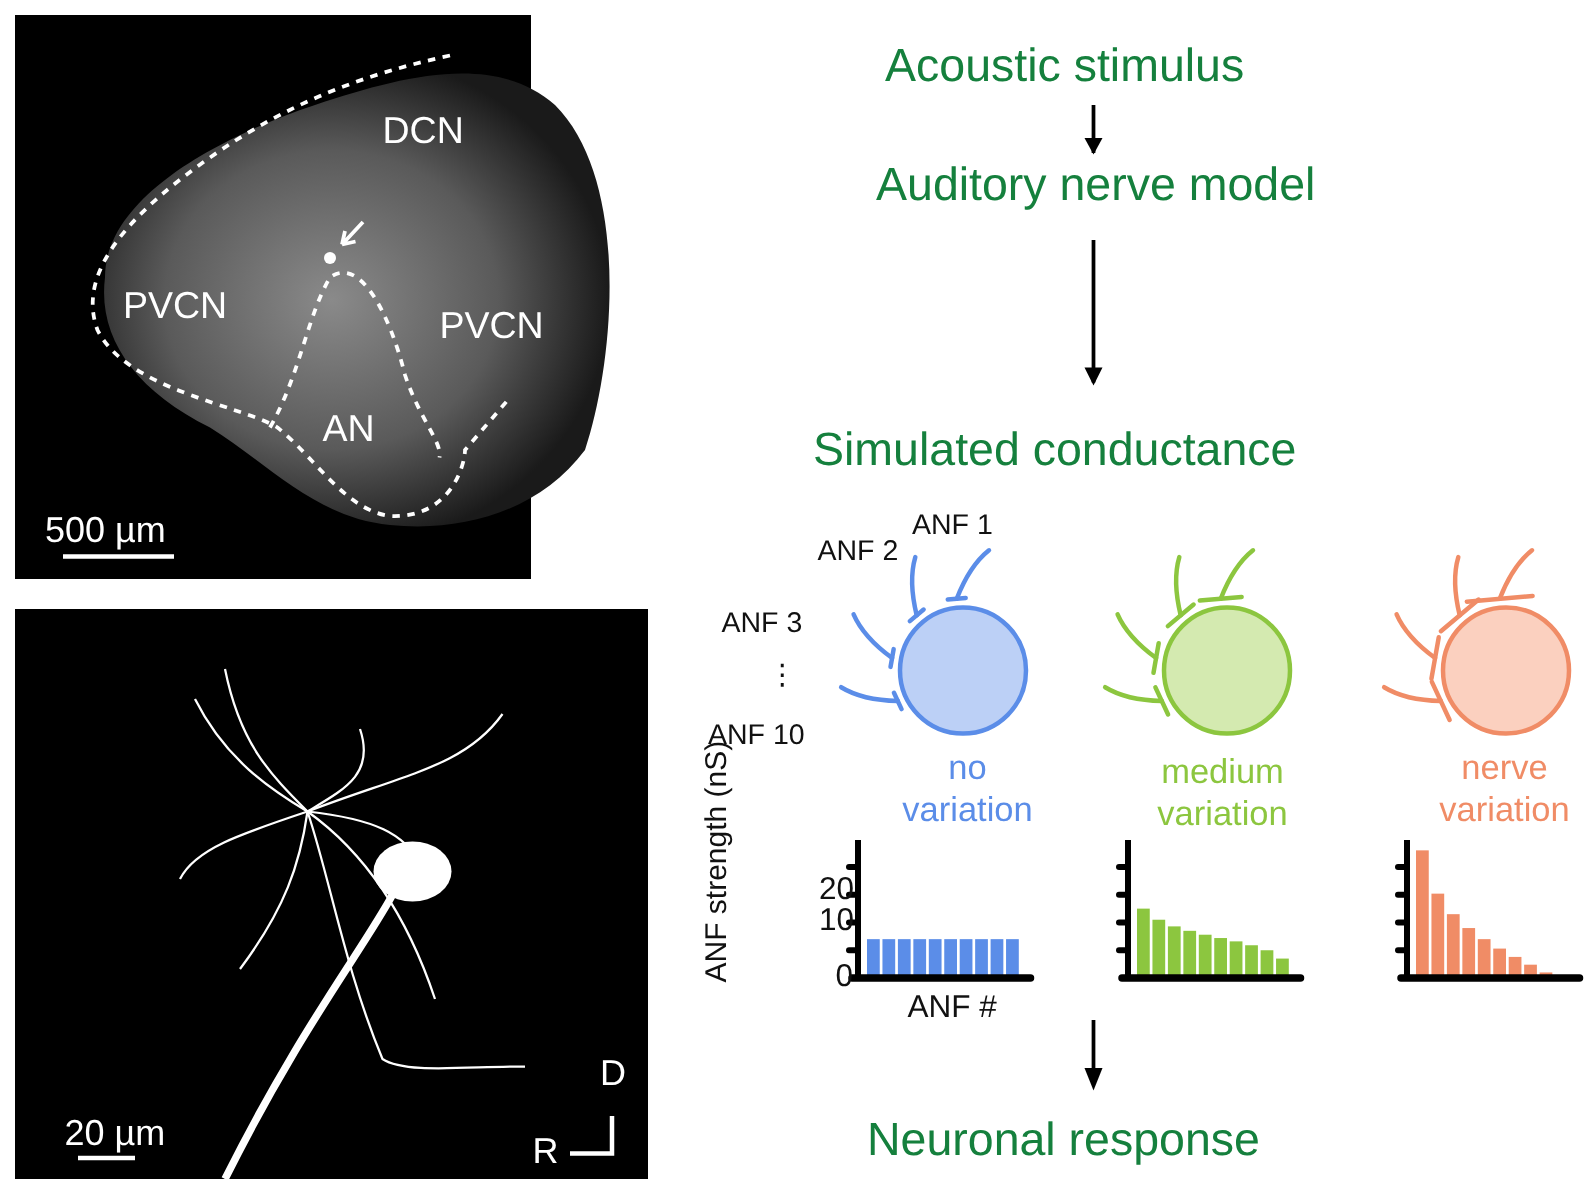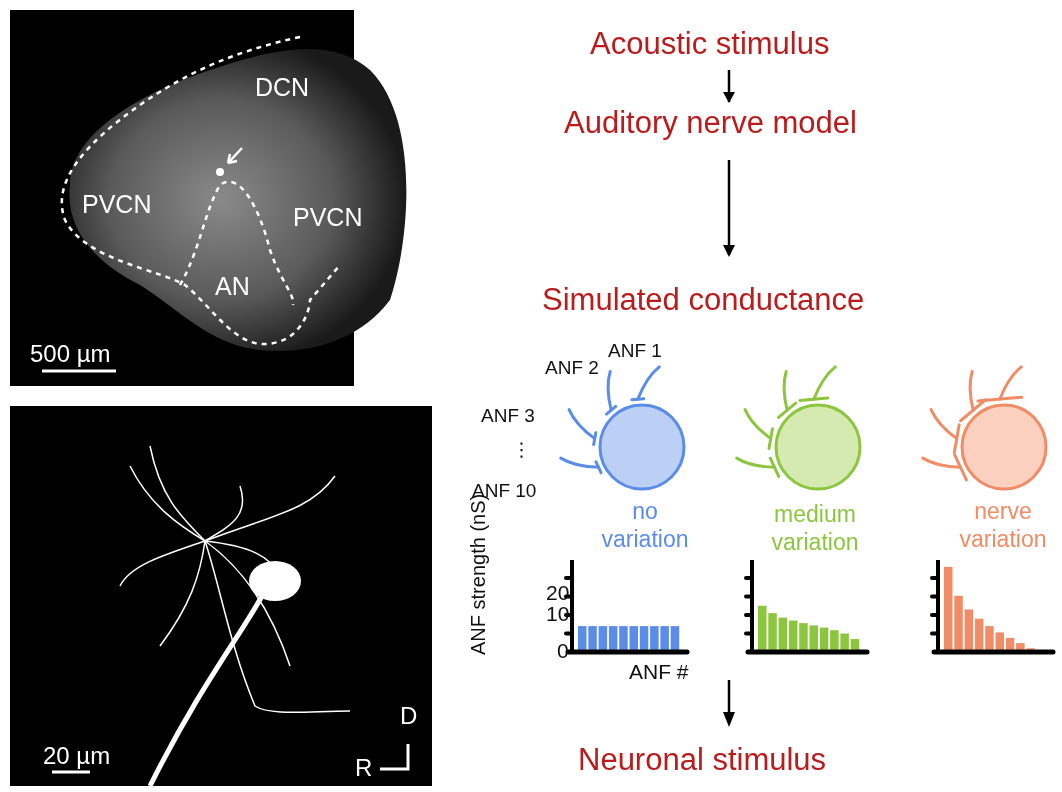--- a/index.html
+++ b/index.html
@@ -1,21 +1,21 @@
 <!DOCTYPE html>
 <html><head>
 <meta charset="utf-8">
 <style>
   html,body{margin:0;padding:0;background:#fff;}
   body{width:1062px;height:792px;position:relative;overflow:hidden;font-family:"Liberation Sans",sans-serif;}
   .panel{position:absolute;background:#000;}
   #p-top{left:10px;top:10px;width:344px;height:376px;text-align:center;}
   #p-bot{left:10px;top:406px;width:422px;height:380px;}
   .wtext{position:absolute;color:#fff;font-family:"Liberation Sans",sans-serif;}
-  .flow{position:absolute;color:#b91c1c;font-size:31px;text-align:center;white-space:nowrap;}
+  .flow{position:absolute;color:#15803d;font-size:31px;text-align:center;white-space:nowrap;}
   .lbl{position:absolute;font-size:19px;color:#111;white-space:nowrap;}
   .var{position:absolute;font-size:23px;text-align:center;line-height:28px;white-space:nowrap;}
   svg{position:absolute;left:0;top:0;}
 </style>
 </head>
 <body>
 
 <div id="p-top" class="panel">
   <svg width="422" height="376">
     <defs>
@@ -59,23 +59,23 @@
     <path d="M252,190 C230,230 190,280 140,380" stroke="#fff" stroke-width="5" fill="none"></path>
     <line x1="42" y1="366" x2="80" y2="366" stroke="#fff" stroke-width="3"></line>
     <path d="M370,363 L398,363 L398,338" stroke="#fff" stroke-width="3" fill="none"></path>
   </svg>
   <div class="wtext" style="left:33px;top:336px;font-size:24px;">20 µm</div>
   <div class="wtext" style="left:390px;top:296px;font-size:24px;">D</div>
   <div class="wtext" style="left:345px;top:348px;font-size:24px;">R</div>
 </div>
 
 <div class="flow" style="left:590px;top:26px;">Acoustic stimulus</div>
-<div class="flow" style="left:564px;top:105px;">Auditory nerve model</div>
+<div class="flow" style="left:584px;top:105px;">Auditory nerve model</div>
 <div class="flow" style="left:542px;top:282px;">Simulated conductance</div>
-<div class="flow" style="left:578px;top:742px;">Neuronal stimulus</div>
+<div class="flow" style="left:578px;top:742px;">Neuronal response</div>
 
 <svg width="1062" height="792">
   <defs>
     <marker id="ah" markerWidth="8" markerHeight="10" refX="4" refY="9" orient="auto" markerUnits="userSpaceOnUse">
       <path d="M0,0 L8,0 L4,10 Z" fill="#000"></path>
     </marker>
   </defs>
   <line x1="729" y1="70" x2="729" y2="102" stroke="#000" stroke-width="2.5"></line>
   <path d="M723,92 L735,92 L729,103 Z" fill="#000"></path>
   <line x1="729" y1="160" x2="729" y2="255" stroke="#000" stroke-width="2.5"></line>
@@ -193,13 +193,13 @@
   <div>nerve</div>
   <div>variation</div>
 </div>
 
 <div class="lbl" style="left:468px;top:655px;transform:rotate(-90deg);transform-origin:0 0;font-size:20px;line-height:20px;text-align:center;width:100px;">
   <span>ANF strength (nS)</span>
 </div>
 <div class="lbl" style="left:546px;top:567px;font-size:21px;margin-top:14px;">20</div>
 <div class="lbl" style="left:546px;top:602px;font-size:21px;">10</div>
 <div class="lbl" style="left:557px;top:639px;font-size:21px;">0</div>
-<div class="lbl" style="left:605px;top:660px;font-size:21px;margin-left:24px;">ANF #</div>
+<div class="lbl" style="left:605px;top:660px;font-size:21px;">ANF #</div>
 
 </body></html>

